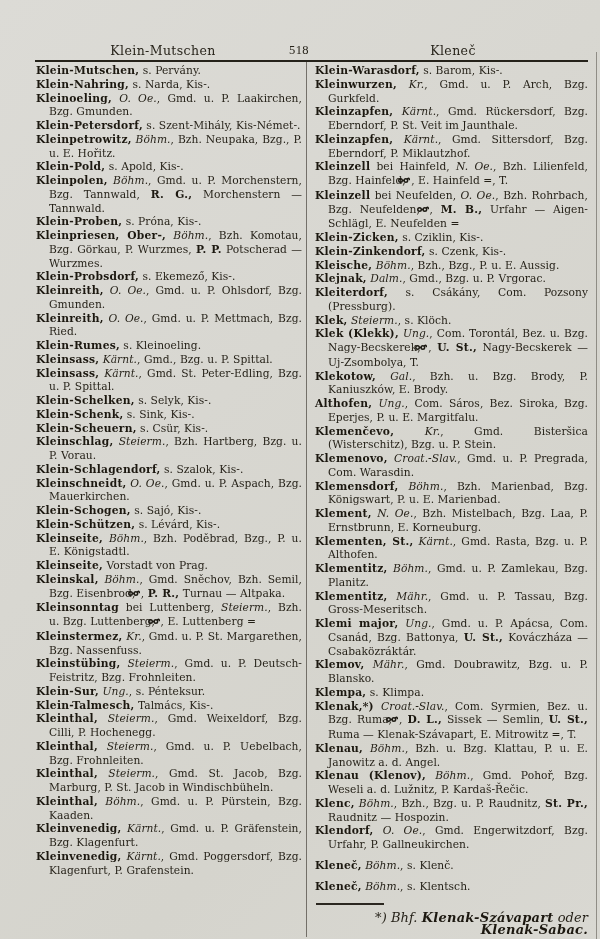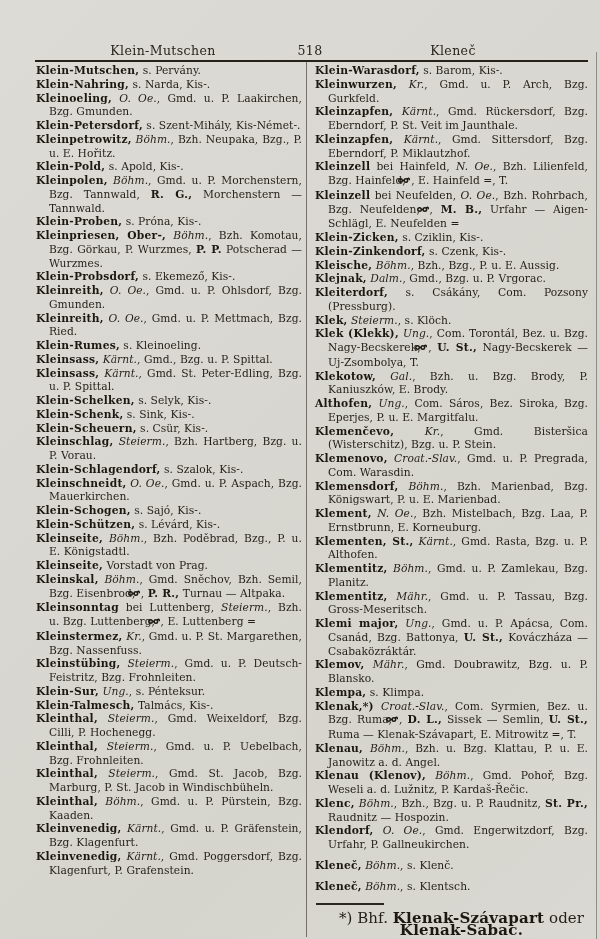--- a/index.html
+++ b/index.html
@@ -3,38 +3,38 @@
 <meta charset="utf-8">
 <style>
   html,body{margin:0;padding:0;background:#b9b8b2;}
   .page{
     position:relative;width:600px;height:939px;overflow:hidden;
     background:linear-gradient(135deg,#dcdbd6 0%,#d8d7d1 40%,#d5d4cd 70%,#d9d8d2 100%);
     color:#211d15;font-family:"DejaVu Serif","Liberation Serif",serif;
   }
   .running-head{position:absolute;top:43px;height:16px;font-size:12.5px;letter-spacing:.4px;color:#27231a;}
   .rh-left{left:163px;transform:translateX(-50%);}
-  .rh-center{left:310px;transform:translateX(-50%);}
+  .rh-center{left:299px;transform:translateX(-50%);font-family:Liberation Serif, serif;}
   .rh-right{left:453px;transform:translateX(-50%);}
   .head-rule{position:absolute;top:60px;left:35px;width:553px;height:2px;background:#25221a;}
   .col{position:absolute;top:64px;}
   .col-left{left:36px;width:266px;}
   .col-right{left:315px;width:273px;}
   .divider{position:absolute;top:62px;bottom:2px;left:306px;width:1px;background:rgba(48,44,36,.6);}
   .scan-edge{position:absolute;top:52px;bottom:0;right:3px;width:1px;background:rgba(55,51,43,.45);}
   .entry{
     margin:0;padding-left:13px;text-indent:-13px;text-align:justify;
     font-size:10.7px;line-height:13.75px;letter-spacing:.05px;color:#231f16;
   }
   .col-right .entry:nth-last-child(-n+4){margin-top:7px;}
   .bold{font-weight:bold;color:#1c1810;letter-spacing:.25px;}
   .ital{font-style:italic;}
   .horn{display:inline-block;vertical-align:-1px;margin:0 1px;}
   .fn-rule{width:68px;height:1.5px;background:#2b2720;margin:10px 0 7px 1px;}
-  .footnote{margin:0;padding-left:20px;font-size:15px;line-height:12px;text-indent:0;text-align:center;}
+  .footnote{margin:0;padding-left:20px;font-size:13px;line-height:12px;text-indent:0;text-align:right;font-style:italic;}
 </style>
 </head>
 <body>
 
 <div class="page">
 
   <span class="running-head rh-left">Klein-Mutschen</span>
   <span class="running-head rh-center">518</span>
   <span class="running-head rh-right">Kleneč</span>
 

